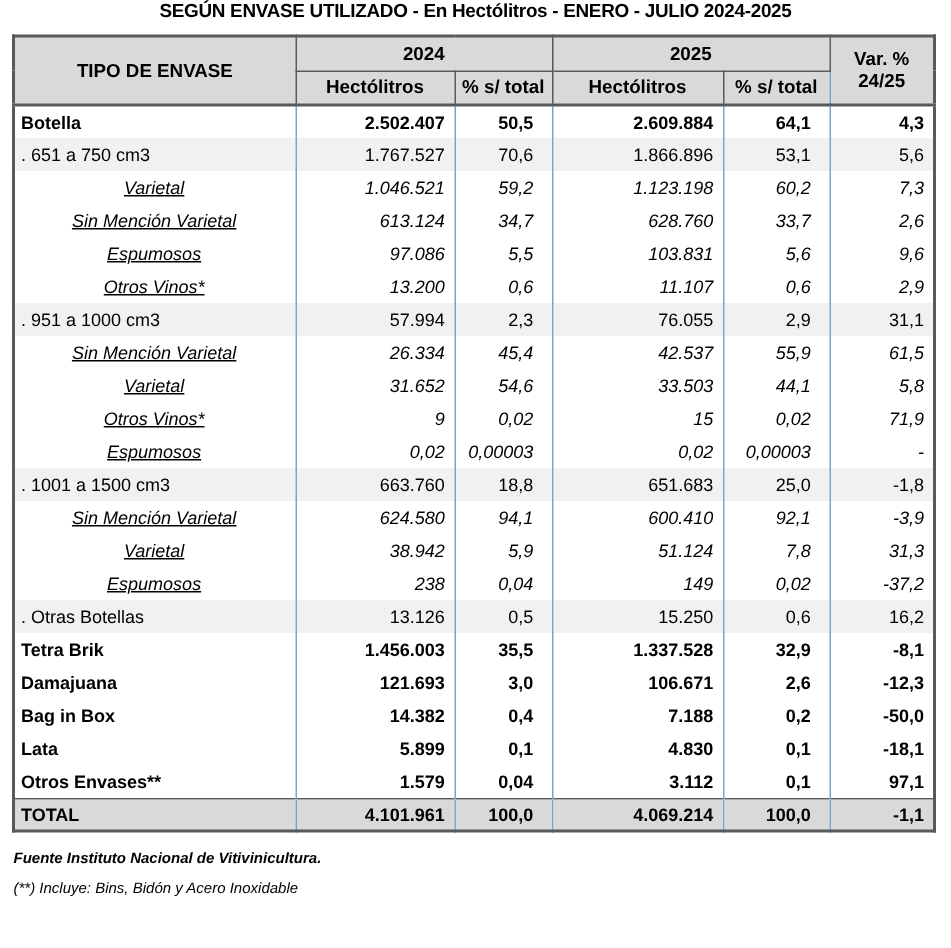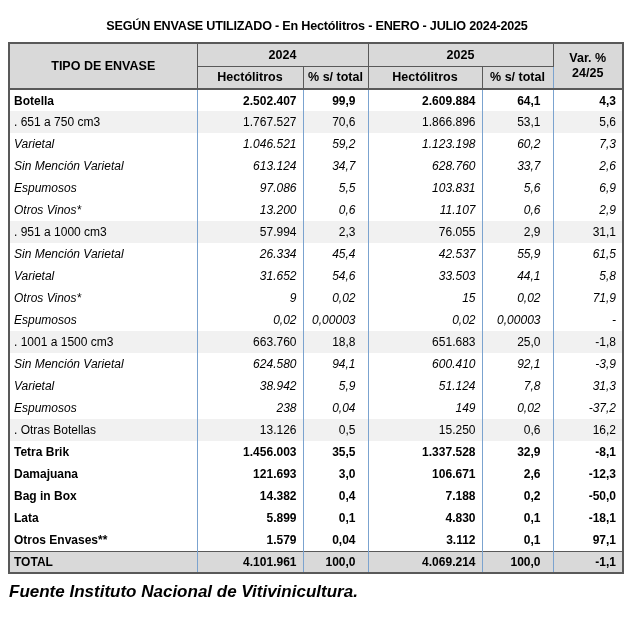--- a/index.html
+++ b/index.html
@@ -10,21 +10,21 @@
     --dark-border:#595959;
   }
   *{box-sizing:border-box;}
   html,body{margin:0;padding:0;}
   body{
     width:634px;height:632px;background:#ffffff;color:#000;
     font-family:"Liberation Sans",sans-serif;overflow:hidden;
   }
   .title{
     text-align:center;font-weight:bold;font-size:12.6px;
-    padding-top:19px;letter-spacing:-0.2px;
+    padding-top:0;letter-spacing:-0.2px;
   }
   .tbl-wrap{margin:9px 8px 0 8px;}
   table{
     width:561px;border-collapse:collapse;table-layout:fixed;
     border:2px solid var(--dark-border);
   }
   thead th{
     background:var(--header-bg);
     border:1px solid var(--dark-border);
     font-weight:bold;font-size:12.5px;
@@ -38,27 +38,27 @@
     border-right:1px solid var(--body-border);
     font-size:12px;white-space:nowrap;overflow:hidden;
     vertical-align:middle;
   }
   tbody td.lbl{text-align:left;padding-left:4px;margin-top:40px;}
   tbody td.num{text-align:right;}
   tbody td:nth-child(3),tbody td:nth-child(5){padding-right:12px;}
   tr.r-bold td{font-weight:bold;}
   tr.r-group td{background:var(--group-bg);}
   tr.r-sub td{font-style:italic;}
-  tr.r-sub td.lbl{text-align:left;padding-right:5px;}
+  tr.r-sub td.lbl{text-align:center;padding-right:5px;text-decoration:underline;}
   tr.r-total td{
     font-weight:bold;background:var(--total-bg);
     border-top:1.5px solid var(--dark-border);
   }
   .footnotes{margin:8px 0 0 9px;}
-  .fn{font-size:17px;font-style:italic;line-height:20px;}
+  .fn{font-size:10px;font-style:italic;line-height:20px;}
   .fn-source{font-weight:bold;}
 </style>
 </head>
 <body>
 
 <div class="title">SEGÚN ENVASE UTILIZADO - En Hectólitros - ENERO - JULIO 2024-2025</div>
 
 <div class="tbl-wrap">
   <table>
     <colgroup>
@@ -83,21 +83,21 @@
         <th>Hectólitros</th>
         <th>% s/ total</th>
         <th>Hectólitros</th>
         <th>% s/ total</th>
       </tr>
     </thead>
     <tbody>
         <tr class="r-bold">
           <td class="lbl">Botella</td>
           <td class="num">2.502.407</td>
-          <td class="num">99,9</td>
+          <td class="num">50,5</td>
           <td class="num">2.609.884</td>
           <td class="num">64,1</td>
           <td class="num">4,3</td>
         </tr>
         <tr class="r-group">
           <td class="lbl">. 651 a 750 cm3</td>
           <td class="num">1.767.527</td>
           <td class="num">70,6</td>
           <td class="num">1.866.896</td>
           <td class="num">53,1</td>
@@ -118,21 +118,21 @@
           <td class="num">628.760</td>
           <td class="num">33,7</td>
           <td class="num">2,6</td>
         </tr>
         <tr class="r-sub">
           <td class="lbl">Espumosos</td>
           <td class="num">97.086</td>
           <td class="num">5,5</td>
           <td class="num">103.831</td>
           <td class="num">5,6</td>
-          <td class="num">6,9</td>
+          <td class="num">9,6</td>
         </tr>
         <tr class="r-sub">
           <td class="lbl">Otros Vinos*</td>
           <td class="num">13.200</td>
           <td class="num">0,6</td>
           <td class="num">11.107</td>
           <td class="num">0,6</td>
           <td class="num">2,9</td>
         </tr>
         <tr class="r-group">
@@ -262,13 +262,14 @@
           <td class="num">4.069.214</td>
           <td class="num">100,0</td>
           <td class="num">-1,1</td>
         </tr>
       </tbody>
   </table>
 </div>
 
 <div class="footnotes">
   <div class="fn fn-source">Fuente Instituto Nacional de Vitivinicultura.</div>
+  <div class="fn">(**) Incluye: Bins, Bidón y Acero Inoxidable</div>
 </div>
 
 </body></html>

